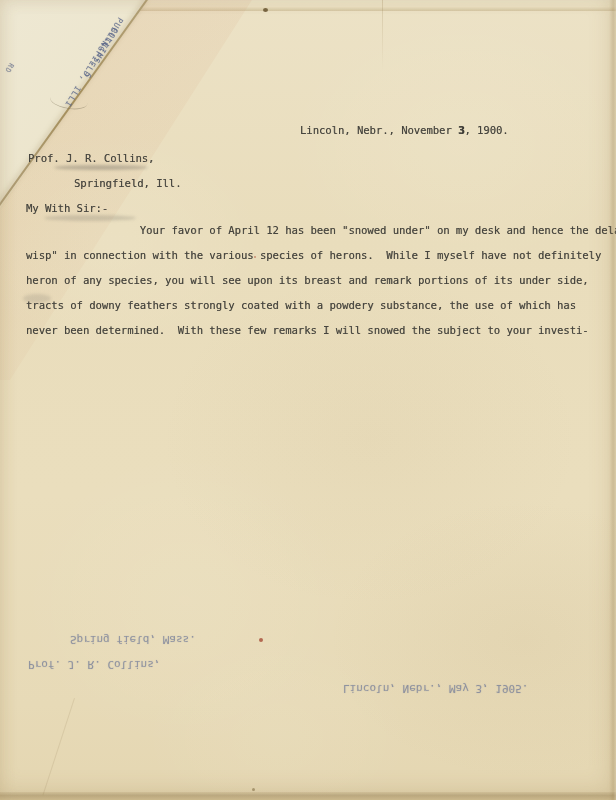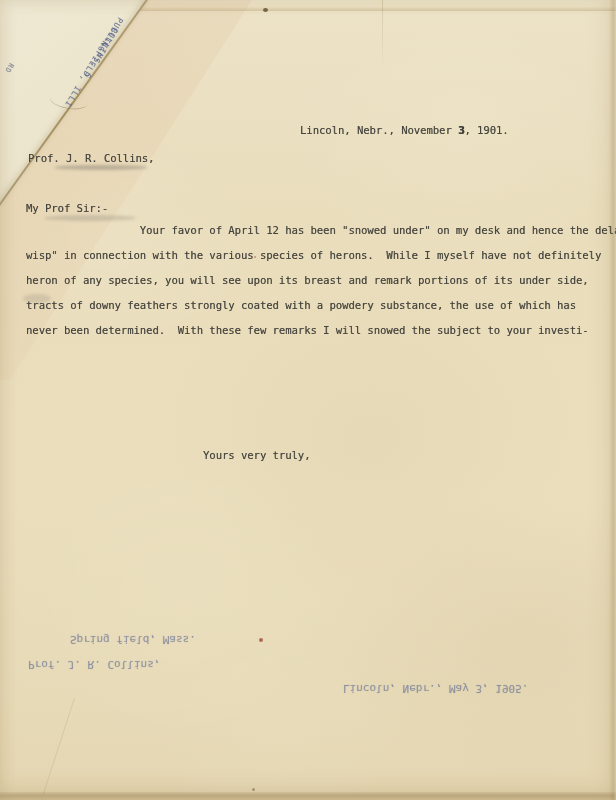--- a/index.html
+++ b/index.html
@@ -89,34 +89,34 @@
   <div class="pink-cast"></div>
   <div class="fold"></div>
   <div class="fold-shadow"></div>
   <div class="fold-edge"></div>
 
   <span class="stamp" style="left:86px;top:74px">NGFIELD, ILLI</span>
   <span class="stamp" style="left:101px;top:53px">COLLINS, S</span>
   <span class="stamp" style="left:112px;top:33px">PUBLIC</span>
   <span class="stamp s4" style="left:9px;top:68px">RD</span>
 
-  <div class="tw" style="left:300px;top:118px"><span>Lincoln, Nebr., November </span><span class="overstruck">3</span><span>, 1901.</span></div>
+  <div class="tw" style="left:300px;top:118px"><span>Lincoln, Nebr., November </span><span class="overstruck">3</span><span>, 1900.</span></div>
 
   <div class="tw" style="left:28px;top:146px">Prof. J. R. Collins,</div>
-  <div class="tw" style="left:26px;top:196px">My Prof Sir:-</div>
+  <div class="tw" style="left:74px;top:171px">Springfield, Ill.</div>
+  <div class="tw" style="left:26px;top:196px">My With Sir:-</div>
 
   <div class="body-block">
     <div class="tw">                  Your favor of April 12 has been "snowed under" on my desk and hence the delay</div>
     <div class="tw">wisp" in connection with the various species of herons.  While I myself have not definitely</div>
     <div class="tw">heron of any species, you will see upon its breast and remark portions of its under side,</div>
     <div class="tw">tracts of downy feathers strongly coated with a powdery substance, the use of which has</div>
     <div class="tw">never been determined.  With these few remarks I will snowed the subject to your investi-</div>
   </div>
 
-  <div class="tw" style="left:203px;top:443px">Yours very truly,</div>
 
   <div class="bleed" style="left:70px;top:633px">Spring field, Mass.</div>
   <div class="bleed" style="left:28px;top:658px">Prof. J. R. Collins,</div>
   <div class="bleed" style="left:343px;top:682px">Lincoln, Nebr., May 3, 1905.</div>
 
   <div class="smudge sm1"></div>
   <div class="smudge sm2"></div>
   <div class="smudge sm3"></div>
   <div class="pencil-arc"></div>
   <div class="speck spk1"></div>

